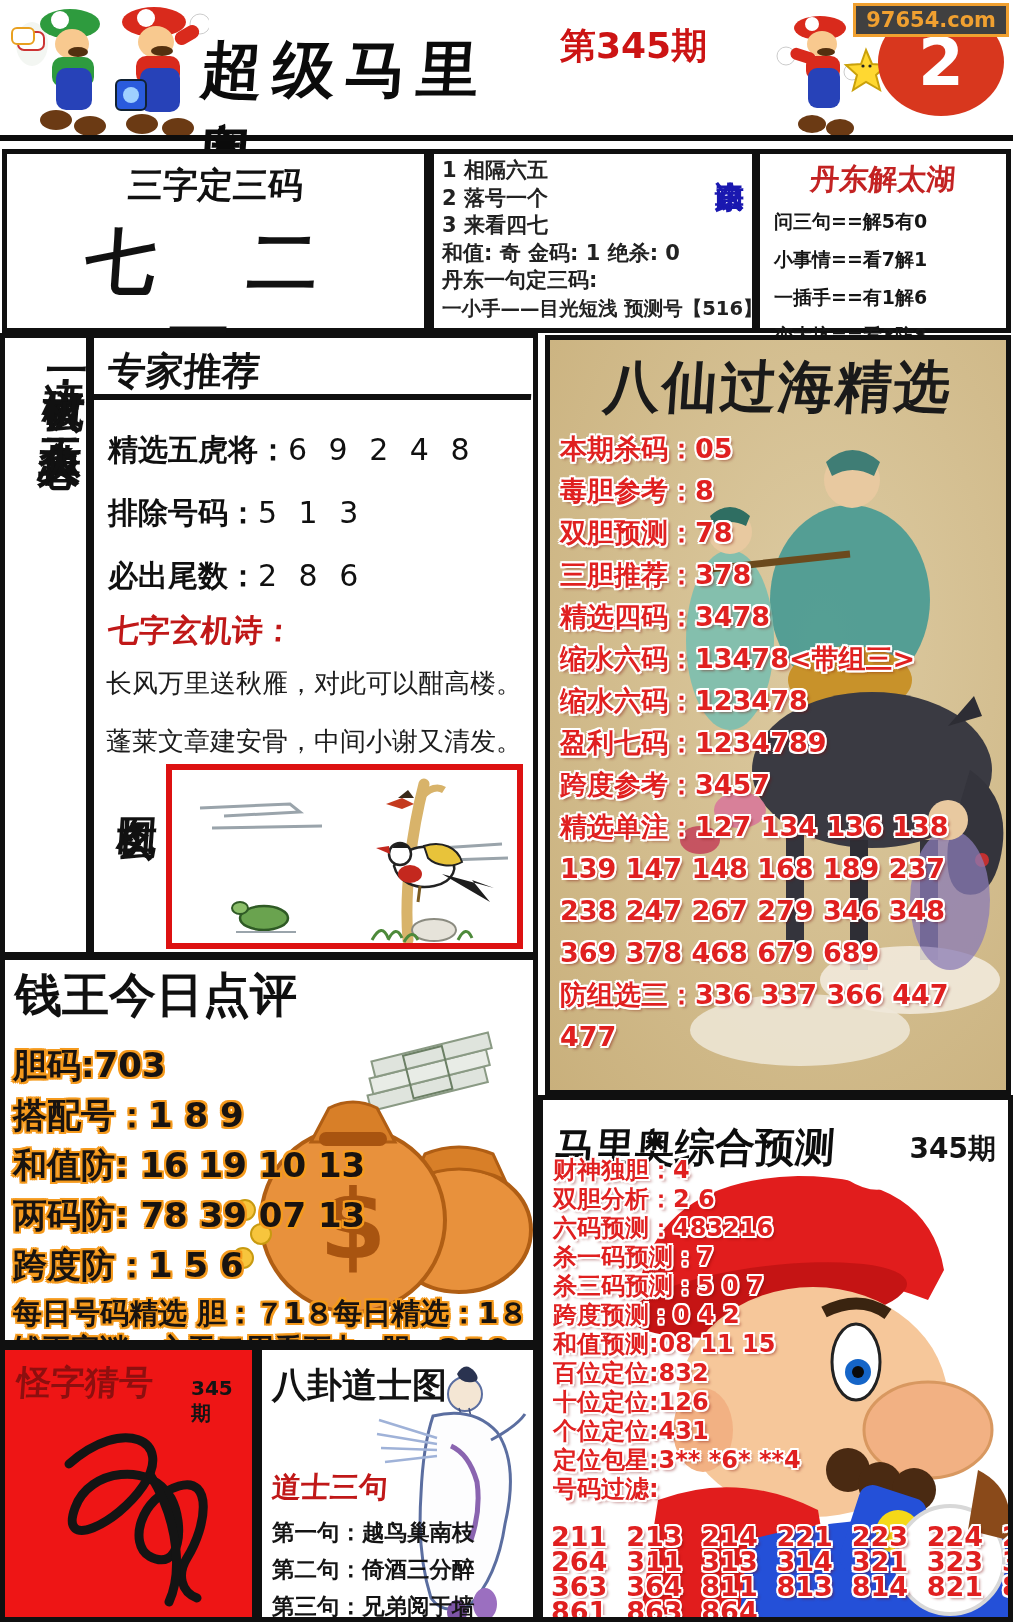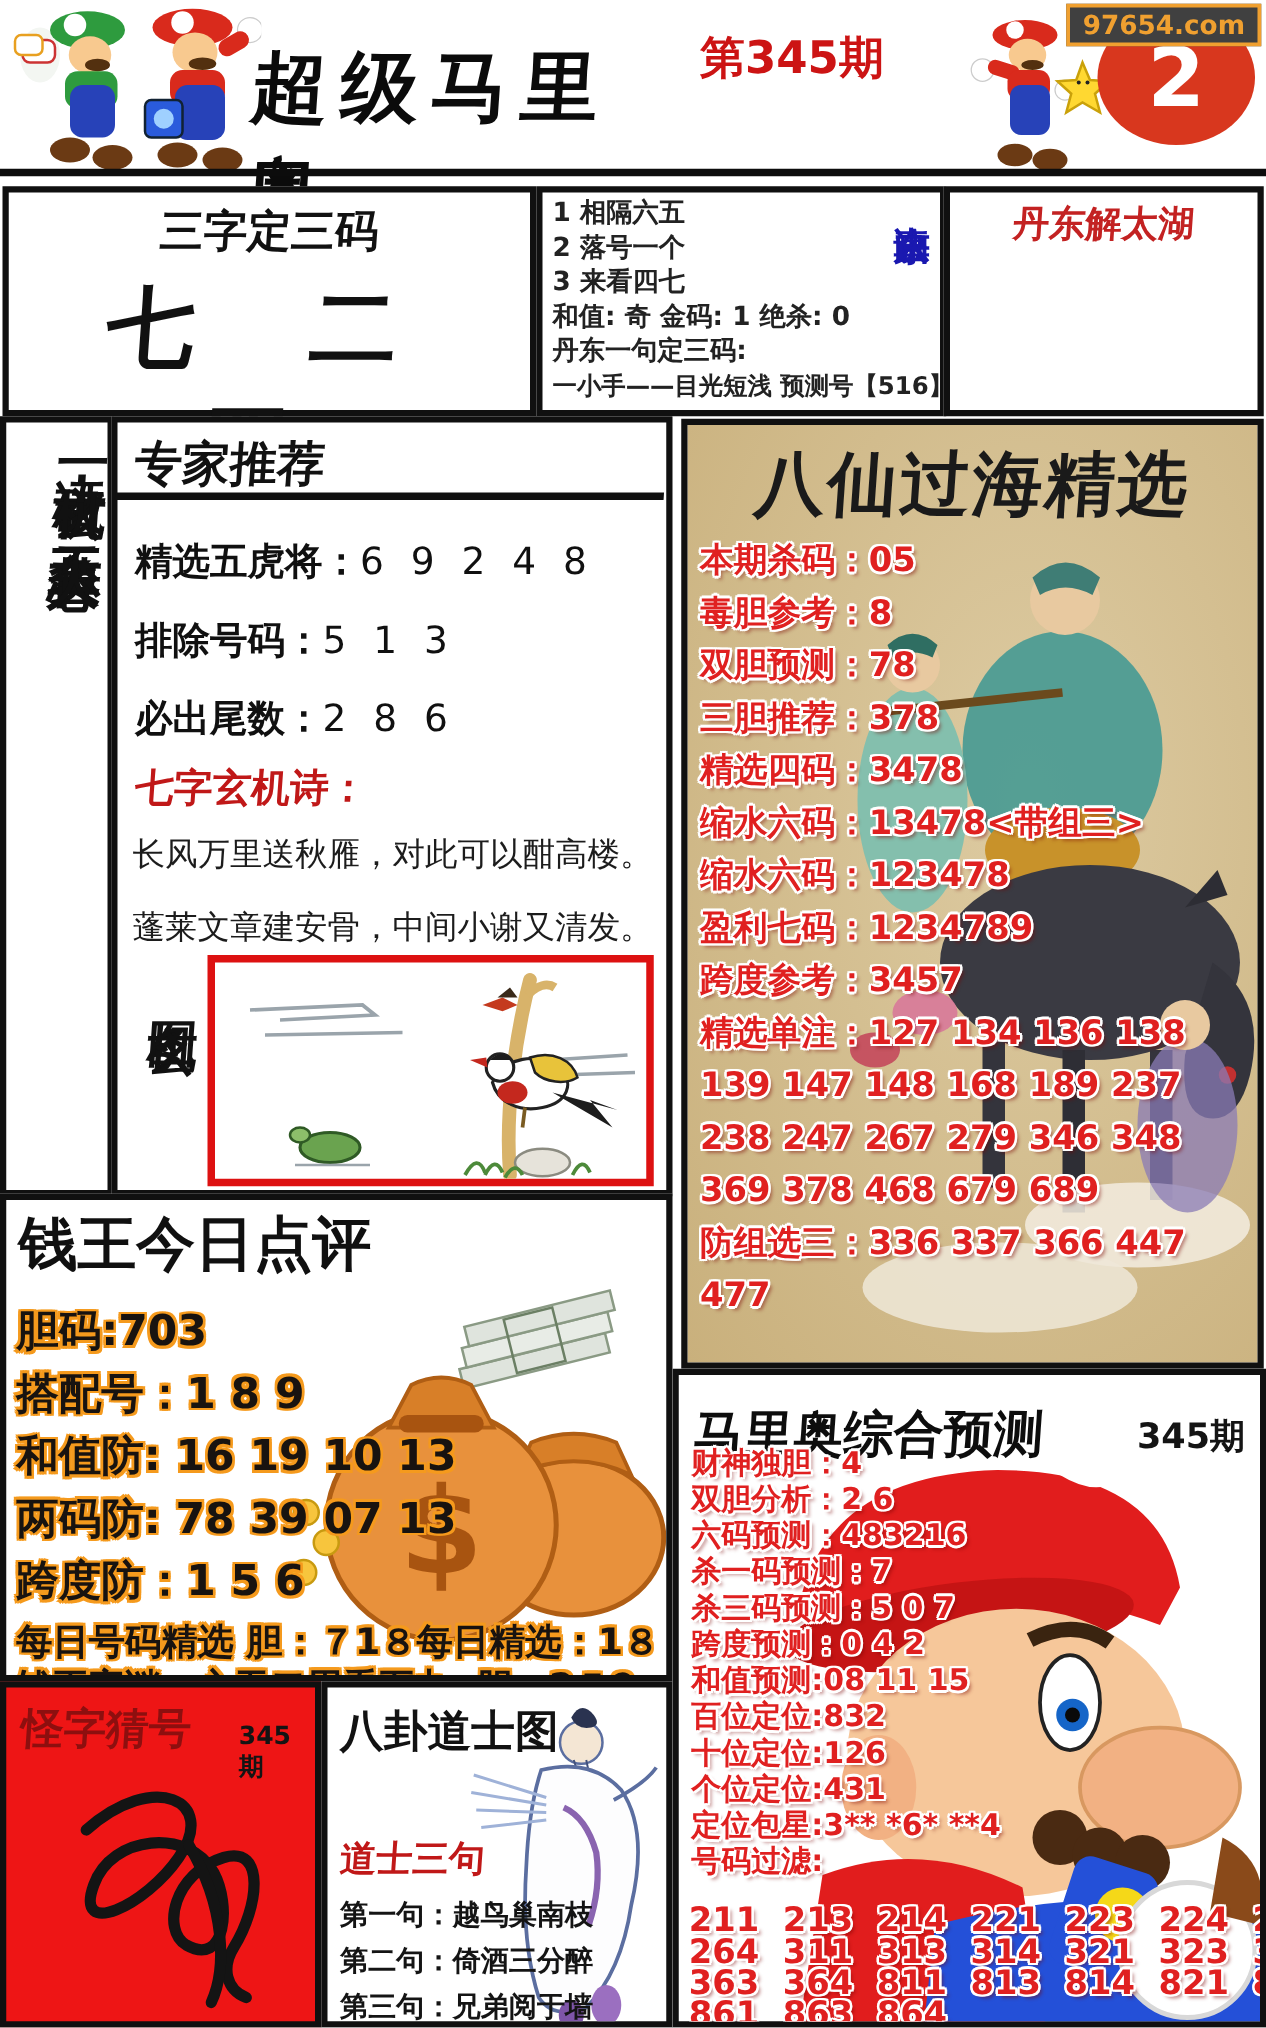--- a/index.html
+++ b/index.html
@@ -93,20 +93,26 @@
       <div class="row">3 来看四七</div>
       <div class="row">和值: 奇 金码: 1 绝杀: 0</div>
       <div class="row">丹东一句定三码:</div>
       <div class="row" style="font-size:19.5px;">一小手——目光短浅 预测号【516】</div>
     </div>
     <div class="abs vtext" style="right:2px;top:4px;height:172px;font-size:29px;font-weight:900;color:#1a18b0;">山东真诀</div>
   </div>
 
   <div class="abs bx" style="left:755px;top:149px;width:256px;height:184px;">
     <div class="abs brush" style="left:0;top:6px;width:100%;text-align:center;font-size:29px;color:#c32222;">丹东解太湖</div>
+    <div class="abs" style="left:14px;top:48px;font-size:19px;font-weight:900;line-height:38px;color:#161616;">
+      <div>问三句==解5有0</div>
+      <div>小事情==看7解1</div>
+      <div>一插手==有1解6</div>
+      <div>变大坑==看3防8</div>
+    </div>
   </div>
 
   <div class="abs bx" style="left:0;top:333px;width:91px;height:624px;">
     <div class="abs vtext brush" style="left:14px;top:10px;height:600px;font-size:42px;letter-spacing:2px;">一语破玄机：上天不负苦心人</div>
   </div>
 
   <div class="abs bx" style="left:89px;top:333px;width:449px;height:624px;">
     <div class="abs brush" style="left:0;top:0;width:100%;height:62px;border-bottom:6px solid #101010;font-size:38px;padding:8px 0 0 14px;box-sizing:border-box;">专家推荐</div>
     <div class="abs" style="left:14px;top:80px;font-size:30px;line-height:63px;color:#101010;">
       <div><span class="brush">精选五虎将：</span><span style="letter-spacing:6px;">6 9 2 4 8</span></div>

